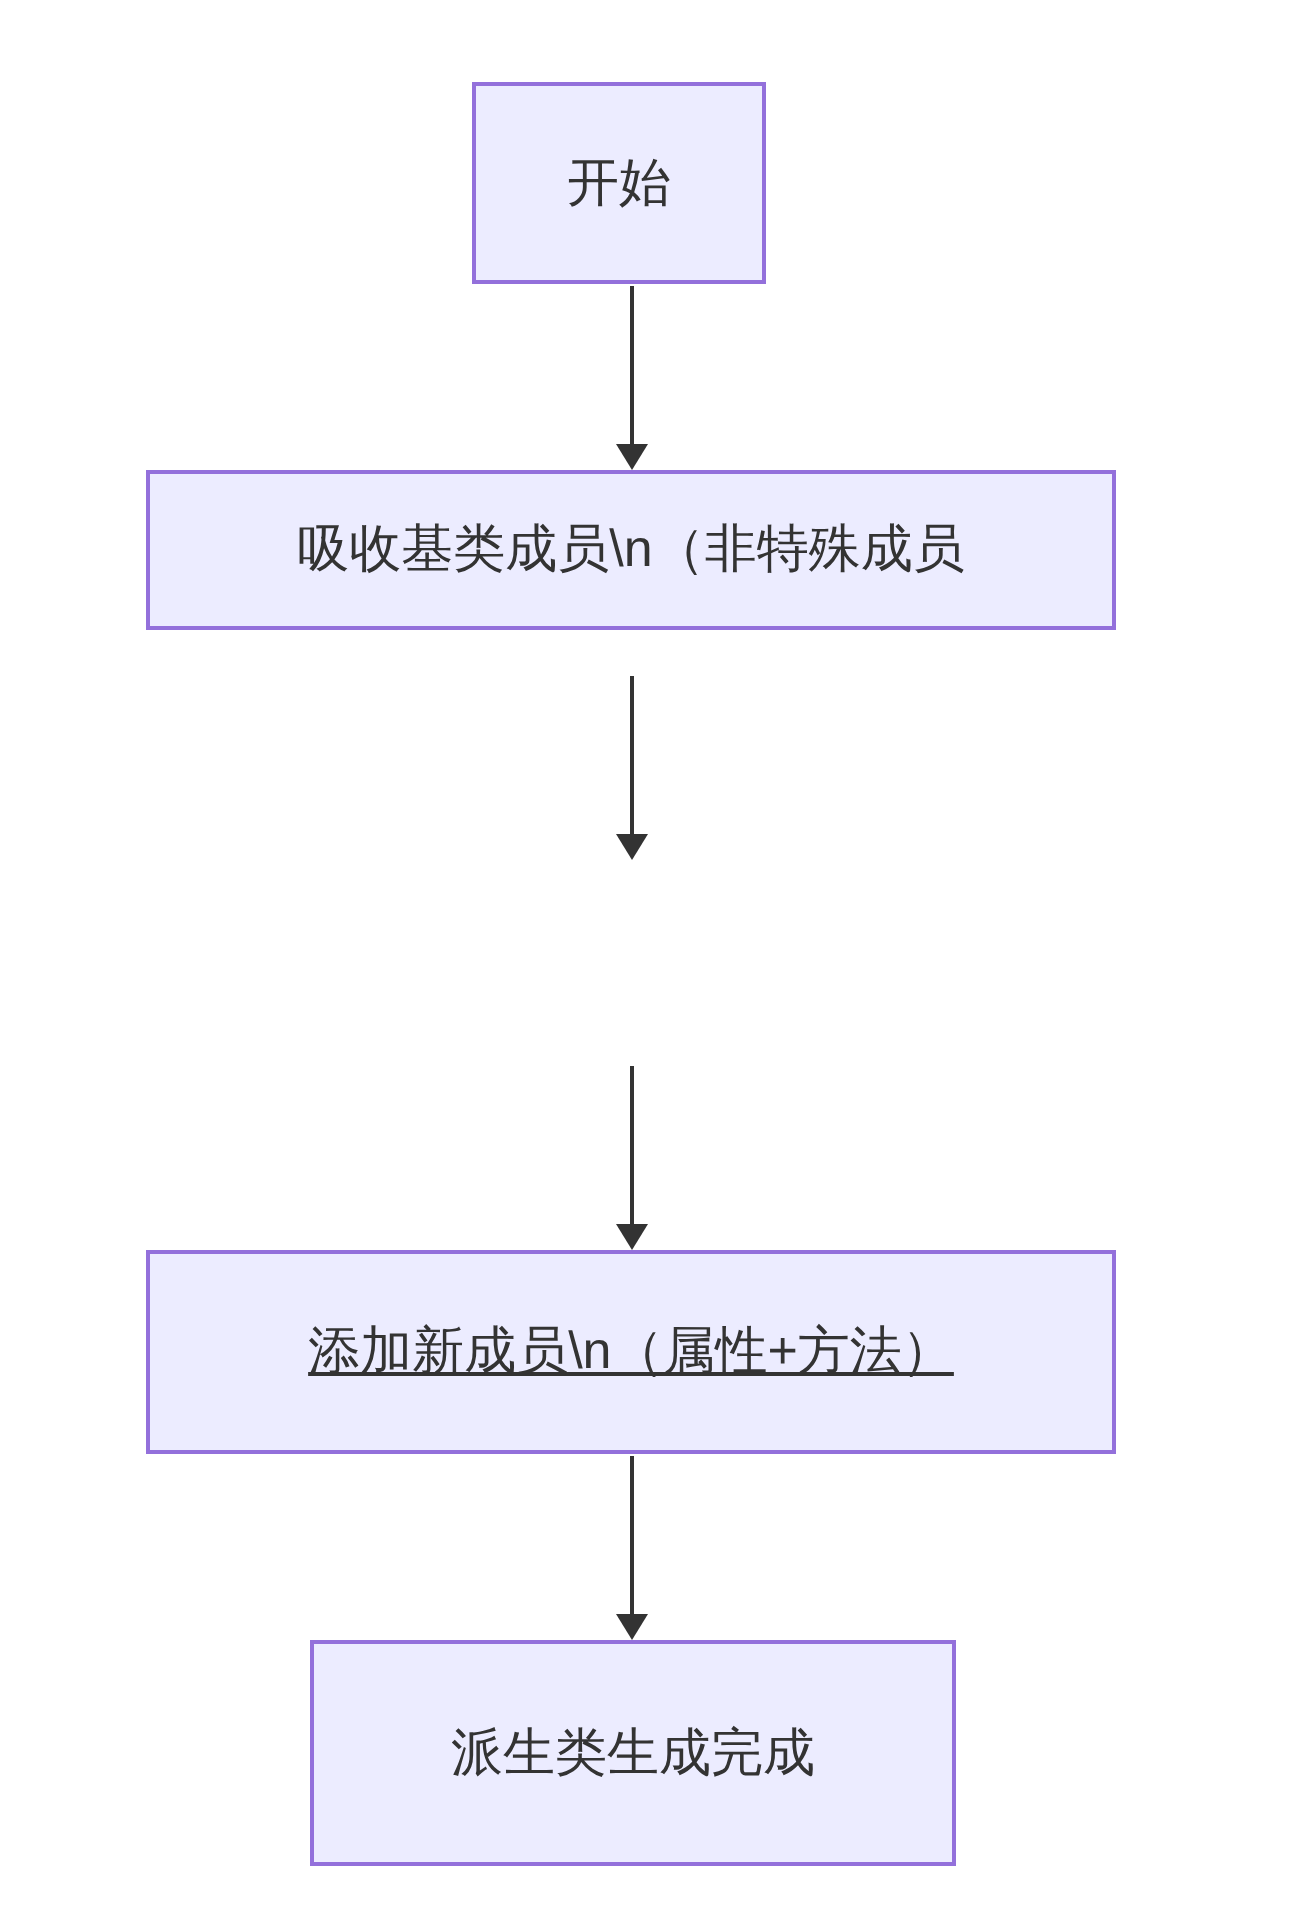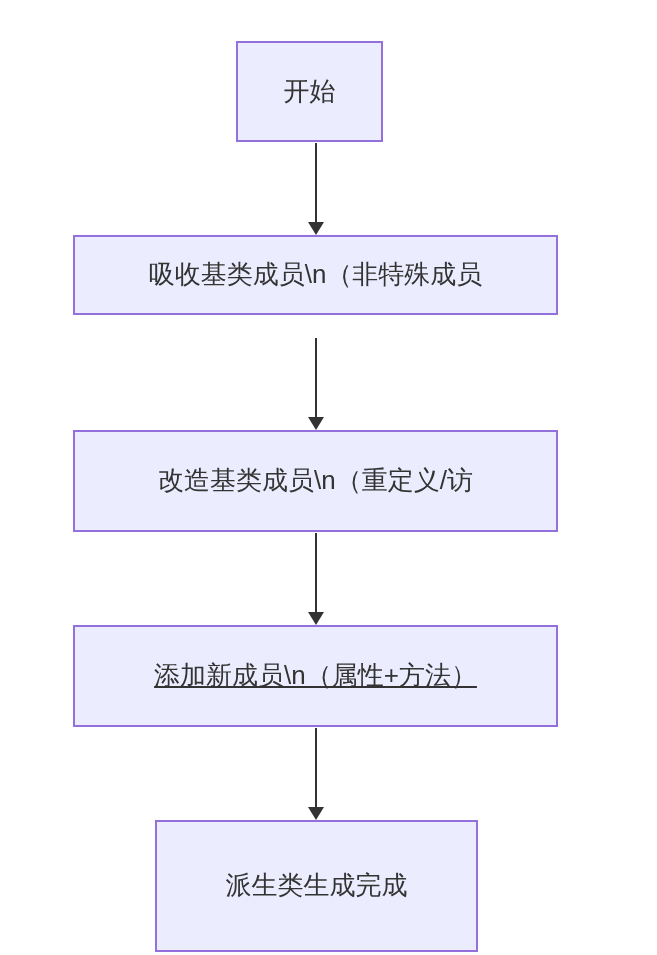--- a/index.html
+++ b/index.html
@@ -31,21 +31,21 @@
   }
   .node .label {
     display: block;
     max-width: 100%;
     overflow: hidden;
   }
   .node-start  { left: 236px; top: 41px;  width: 147px; height: 101px; }
   .node-absorb { left: 73px;  top: 235px; width: 485px; height: 80px; }
   .node-modify { left: 73px;  top: 430px; width: 485px; height: 102px; }
   .node-add    { left: 73px;  top: 625px; width: 485px; height: 102px; text-decoration: underline; }
-  .node-done   { left: 155px; top: 820px; width: 323px; height: 132px; }
+  .node-done   { left: 155px; top: 820px; width: 323px; height: 113px; }
 
   .edge {
     position: absolute;
     left: 308px;            
     width: 16px;
     display: flex;
     flex-direction: column;
     align-items: center;
   }
   .edge .line {
@@ -81,23 +81,20 @@
 
   <div class="node node-absorb">
     <span class="label">吸收基类成员\n（非特殊成员</span>
   </div>
 
   <div class="edge edge-2">
     <div class="line"></div>
     <div class="head"></div>
   </div>
 
-  <div class="node node-modify">
-    <span class="label">改造基类成员\n（重定义/访</span>
-  </div>
 
   <div class="edge edge-3">
     <div class="line"></div>
     <div class="head"></div>
   </div>
 
   <div class="node node-add">
     <span class="label">添加新成员\n（属性+方法）</span>
   </div>
 

